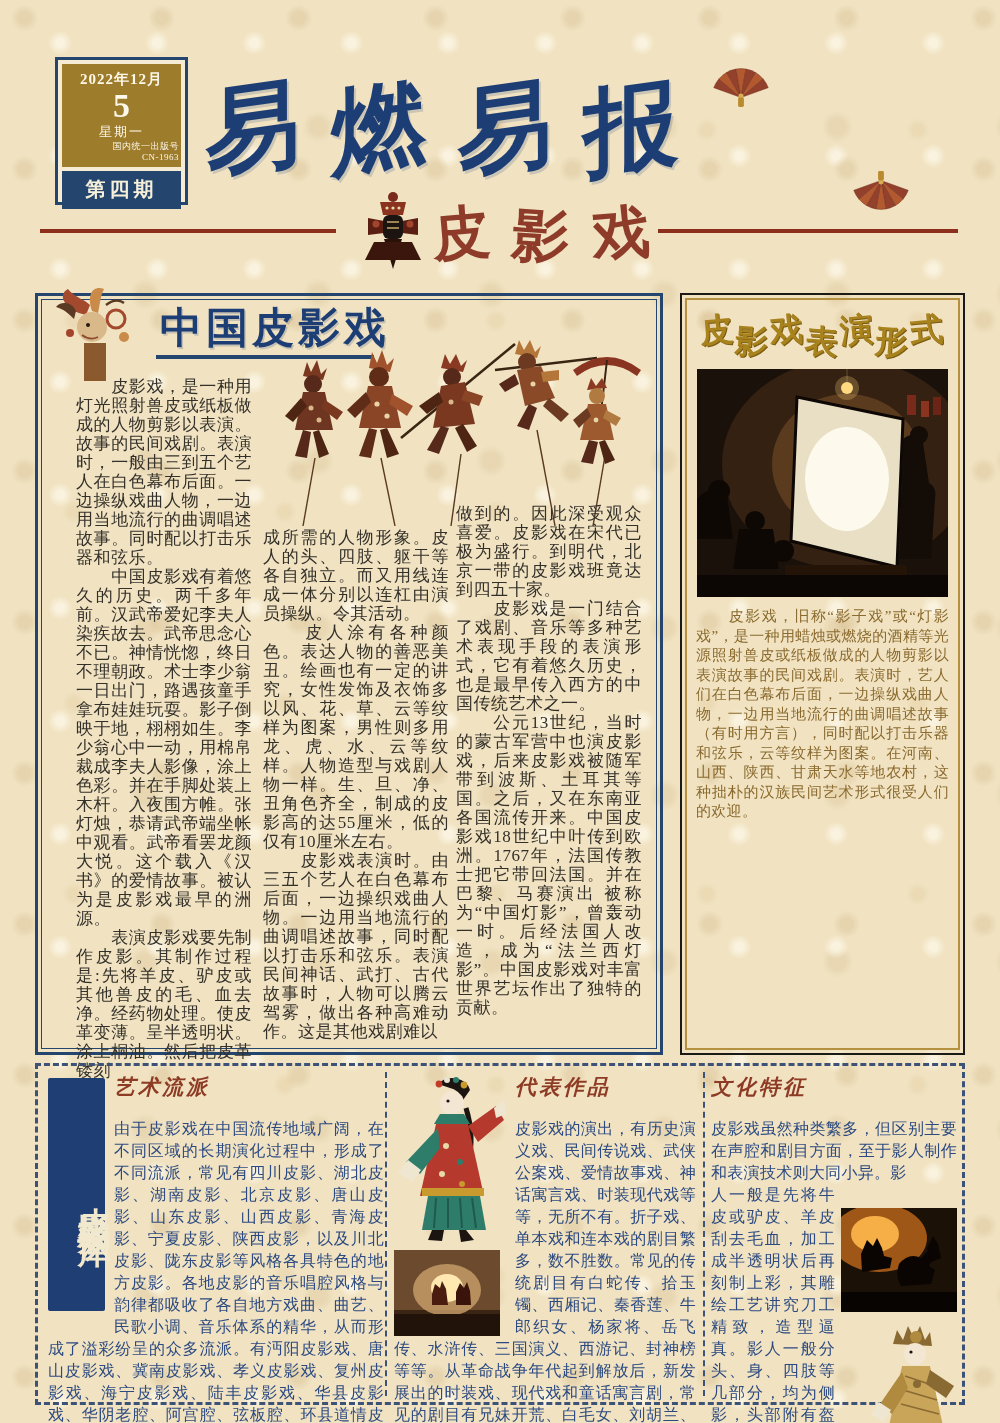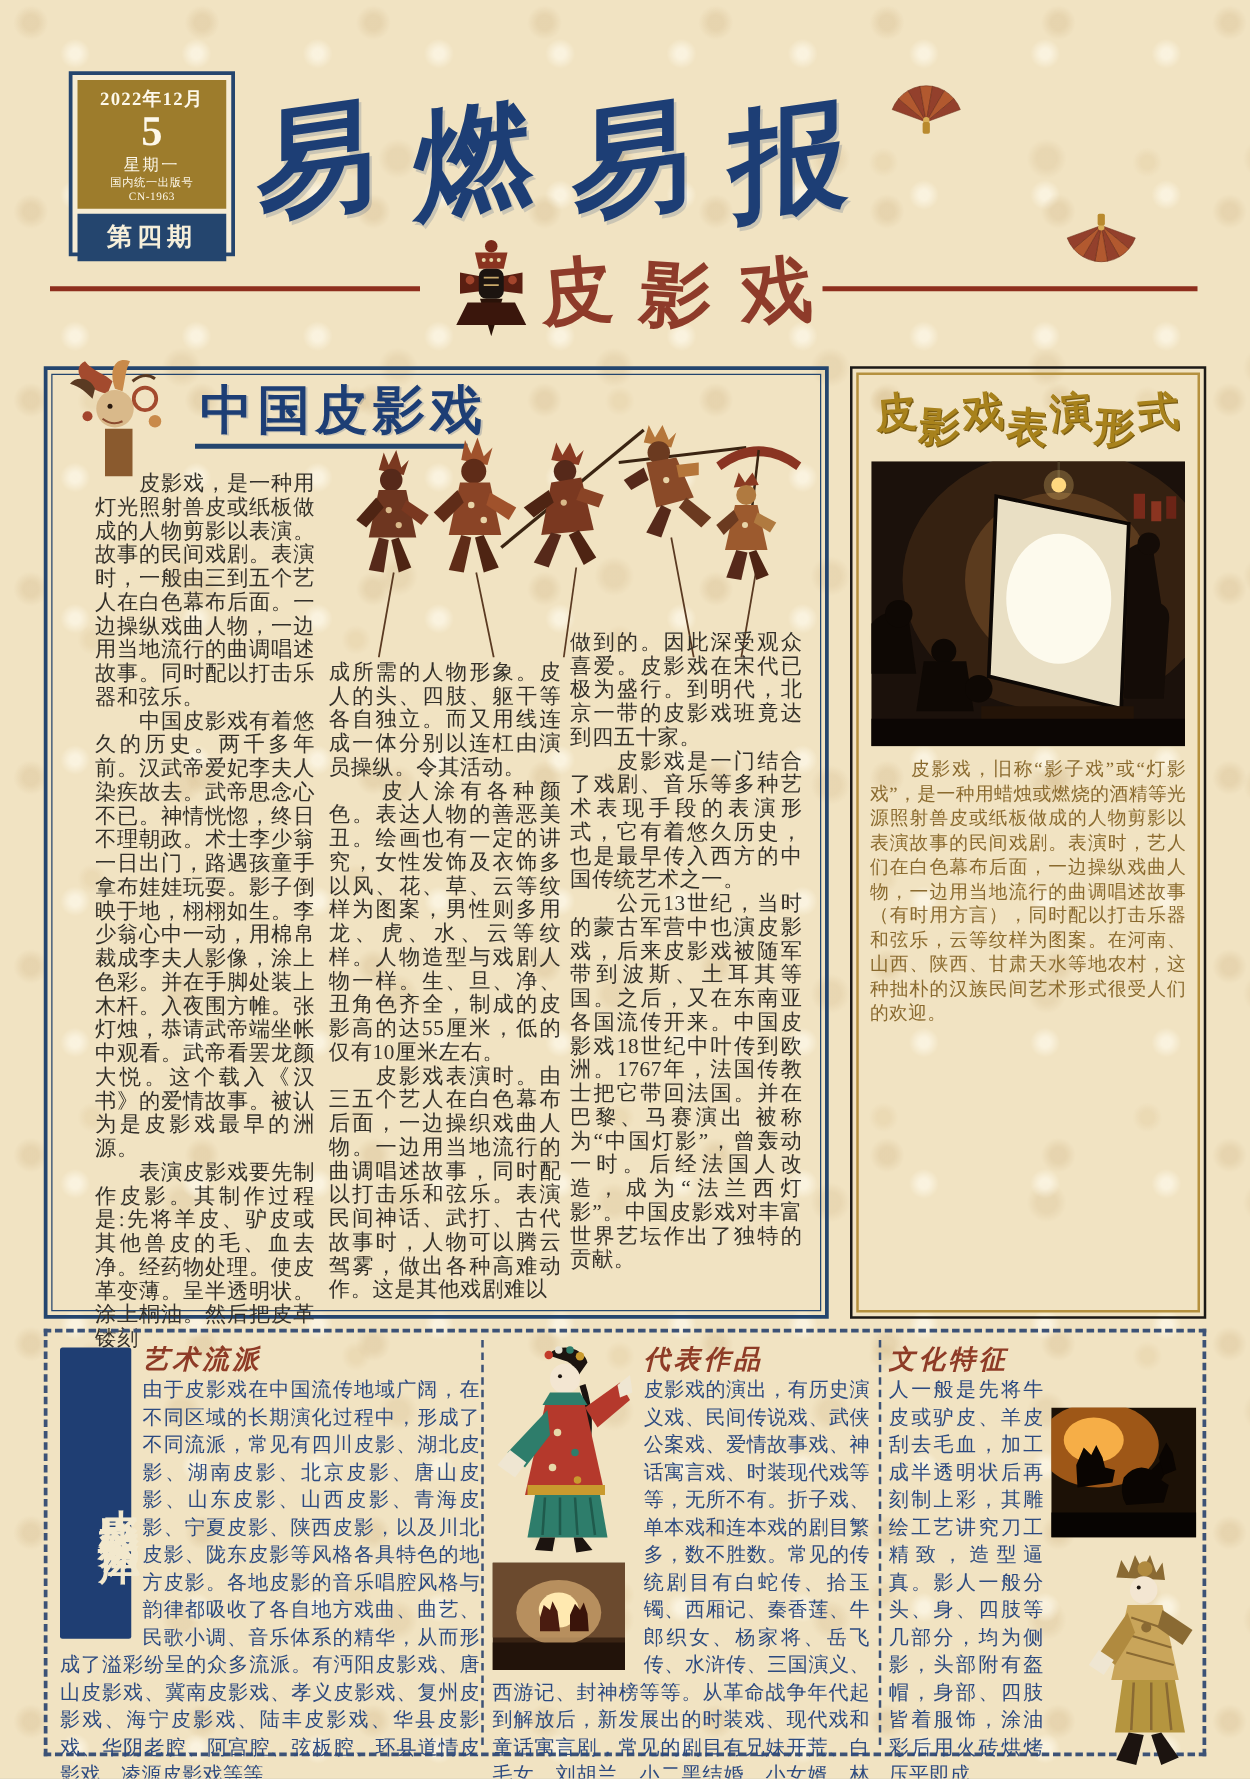--- a/index.html
+++ b/index.html
@@ -17,21 +17,21 @@
     text-decoration:underline;
   }
   .abs{position:absolute;}
 
   
   .date-box{left:55px;top:57px;width:133px;height:148px;border:3px solid #24456e;background:#f6ecd4;padding:4px;box-sizing:border-box;}
   .date-gold{background:#9d7c2c;color:#fdf8ea;text-align:center;padding:6px 2px 4px;}
   .date-month{font-size:15px;font-weight:bold;letter-spacing:1px;}
   .date-day{font-size:34px;font-weight:bold;line-height:34px;}
   .date-week{font-size:13px;letter-spacing:2px;}
-  .date-pub{font-size:9px;line-height:11px;letter-spacing:.5px;}
+  .date-pub{font-size:9px;line-height:11px;letter-spacing:.5px;text-align:right;}
   .date-issue{background:#24456e;color:#f6efda;text-align:center;font-size:20px;font-weight:bold;letter-spacing:4px;padding:5px 12px 6px;margin-top:4px;}
 
   .masthead-title{left:205px;top:52px;width:515px;height:150px;font-size:96px;font-weight:bold;color:#1d3e75;letter-spacing:30px;white-space:nowrap;line-height:150px;}
   .masthead-title .ch{display:inline-block;transform:rotate(-8deg) skewX(-8deg);text-shadow:2px 3px 0 rgba(29,62,117,.18);}
 
   .daily-badge{left:727px;top:116px;width:170px;height:45px;background:#24456e;color:#f6efda;display:flex;align-items:center;justify-content:center;font-size:21px;font-weight:bold;letter-spacing:6px;}
   .fan{width:58px;height:60px;}
   .fan-top{left:712px;top:56px;}
   .fan-bottom{left:852px;top:162px;transform:rotate(180deg);}
 
@@ -66,21 +66,21 @@
   .side-title .ch:nth-child(even){transform:translateY(6px) rotate(4deg);}
   .side-photo{display:block;margin:0 auto 10px;width:251px;height:228px;}
   .side-para{font-size:15px;line-height:19.5px;text-align:justify;letter-spacing:.3px;color:#8a6a2e;white-space:pre-line;margin:0 0 2px;}
 
   
   .kbox{left:35px;top:1063px;width:930px;height:342px;border:3px dashed #3c5276;box-sizing:border-box;}
   .ksep{top:1072px;height:324px;border-left:2px dashed #3c5276;width:0;}
   .ksep1{left:385px;} .ksep2{left:703px;}
 
   .kcol{font-size:16px;line-height:22px;text-align:justify;color:#2c4a80;letter-spacing:.3px;}
-  .kheader{font-size:21px;font-weight:bold;font-style:italic;color:#8e3b26;letter-spacing:3px;margin:0 0 4px;}
+  .kheader{font-size:21px;font-weight:bold;font-style:italic;color:#8e3b26;letter-spacing:3px;margin:0 0 20px;}
   .ktext{margin:0;white-space:pre-line;}
 
   .colA{left:48px;top:1076px;width:336px;height:326px;}
   .v-tag{float:left;width:57px;height:233px;margin:2px 9px 6px 0;background:#1f3e73;border-radius:2px;
          writing-mode:vertical-rl;text-orientation:upright;font-size:33px;font-weight:bold;color:#f2e8cd;
          letter-spacing:5px;text-align:center;box-sizing:border-box;padding-top:2px;}
   .colB{left:394px;top:1076px;width:302px;height:326px;}
   .colB-media{float:left;width:112px;margin:0 9px 2px 0;}
   .works-puppet{display:block;width:112px;height:168px;}
   .works-photo{display:block;width:106px;height:86px;margin-top:6px;}
@@ -340,20 +340,21 @@
         <path d="M62,42 l4,-9 4,5 3,-6 3,9 1,14 h-15 z" fill="#3a140a"></path>
         <rect x="0" y="64" width="106" height="22" fill="#22130a"></rect>
       </svg>
     </div>
     <h3 class="kheader">代表作品</h3>
     <p class="ktext">皮影戏的演出，有历史演义戏、民间传说戏、武侠公案戏、爱情故事戏、神话寓言戏、时装现代戏等等，无所不有。折子戏、单本戏和连本戏的剧目繁多，数不胜数。常见的传统剧目有白蛇传、拾玉镯、西厢记、秦香莲、牛郎织女、杨家将、岳飞传、水浒传、三国演义、西游记、封神榜等等。从革命战争年代起到解放后，新发展出的时装戏、现代戏和童话寓言剧，常见的剧目有兄妹开荒、白毛女、刘胡兰、小二黑结婚、小女婿、林海雪原、红灯记、龟与鹤、两朋友、东郭先生等等。</p>
   </div>
 
   <div class="abs kcol colC">
     <h3 class="kheader">文化特征</h3>
+    <p class="ktext">皮影戏虽然种类繁多，但区别主要在声腔和剧目方面，至于影人制作和表演技术则大同小异。影</p>
     <div class="colC-wrap">
       <svg class="culture-photo" viewBox="0 0 116 104">
         <rect width="116" height="104" fill="#1c1106"></rect>
         <ellipse cx="38" cy="30" rx="48" ry="34" fill="#c96f1e" opacity="0.75"></ellipse>
         <ellipse cx="34" cy="26" rx="24" ry="18" fill="#ffb84d" opacity="0.9"></ellipse>
         <path d="M20,46 l6,-14 6,6 4,-8 5,10 2,8 8,2 -2,10 -28,4 z" fill="#0a0502"></path>
         <path d="M58,56 q10,-12 22,-6 l10,-10 4,8 -6,10 6,4 -4,14 -30,2 q-6,-10 -2,-22 z" fill="#0a0502"></path>
         <path d="M86,40 l6,-12 5,8 3,14 -10,4 z" fill="#0a0502"></path>
         <rect x="0" y="84" width="116" height="20" fill="#070402"></rect>
       </svg>

